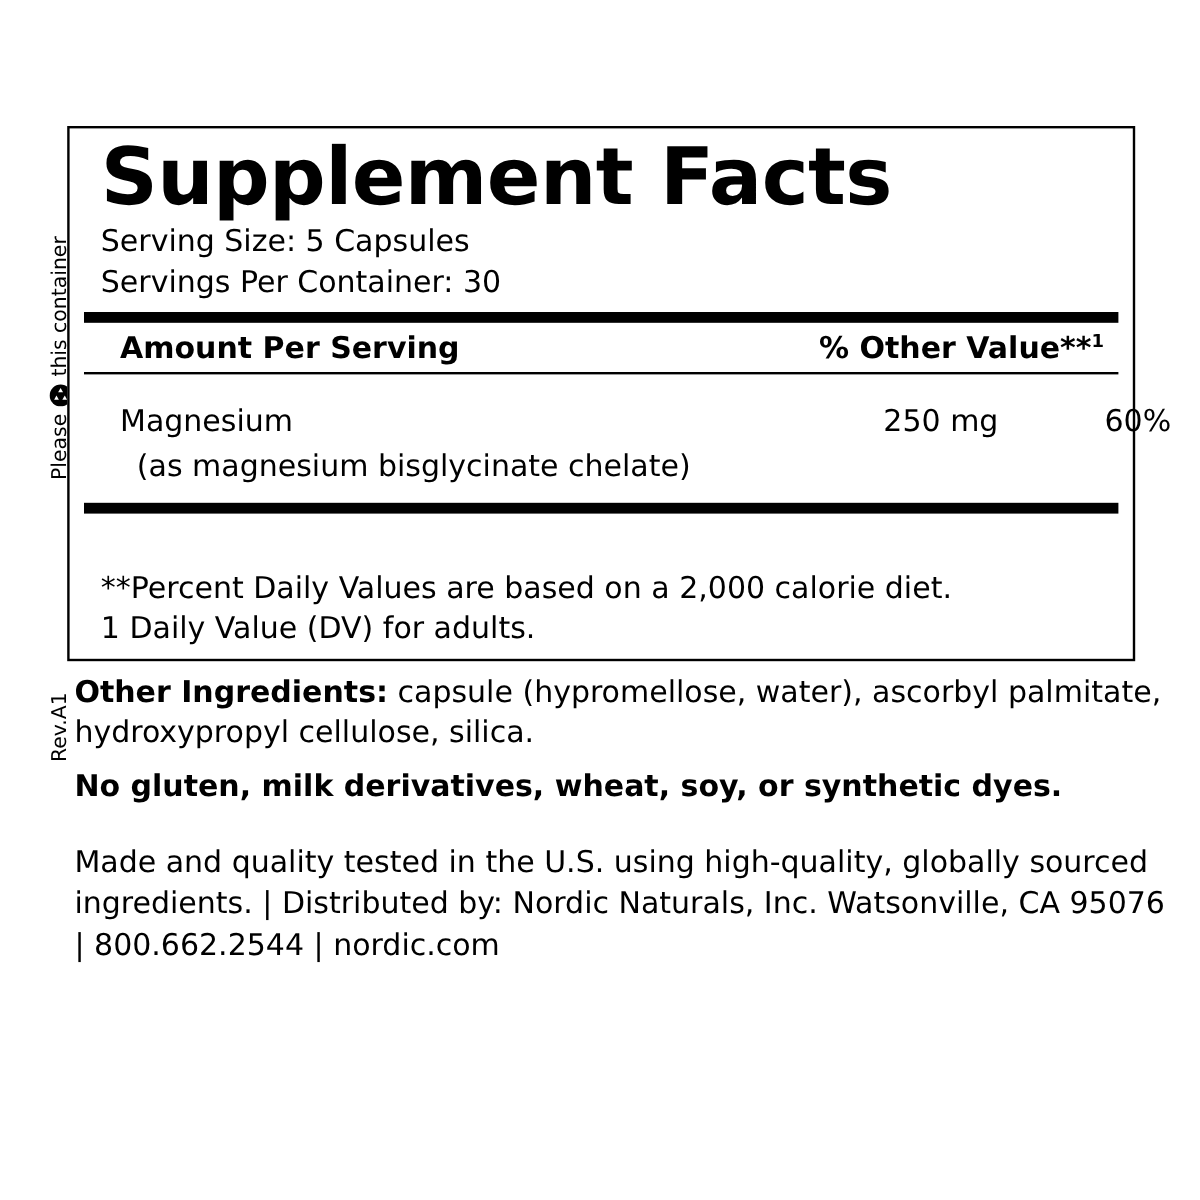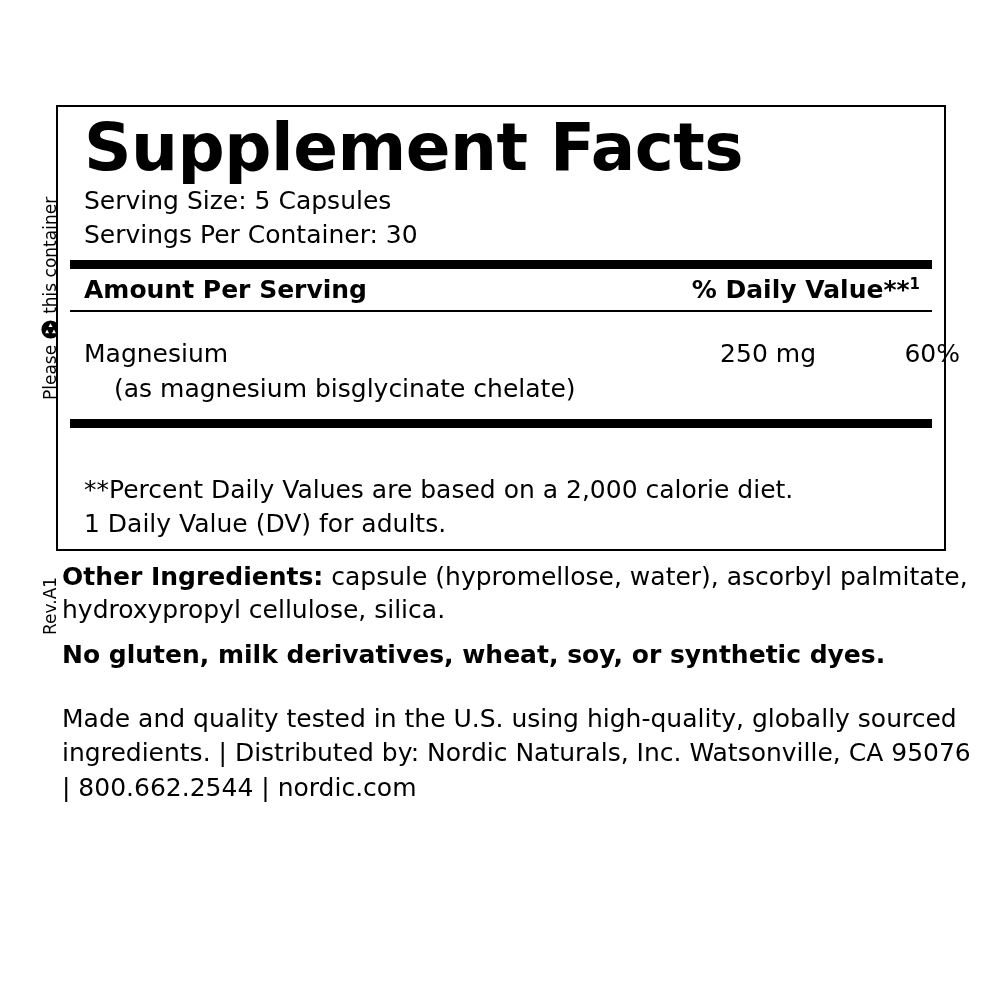--- a/index.html
+++ b/index.html
@@ -82,22 +82,22 @@
   .rule-thick {
     border-top: 9px solid #000;
     margin: 8px 0 0 0;
   }
   .rule-thin {
     border-top: 2px solid #000;
     margin: 0;
   }
   .row {
     display: flex;
-    align-items: center;
-    margin-left: 14px;
+    align-items: flex-start;
+    margin-left: 30px;
   }
   .amount-row {
     font-weight: bold;
     font-size: 25px;
     padding: 6px 0 6px 0;
     justify-content: space-between;
     margin-right: 12px;
   }
   .dv-head {
     white-space: nowrap;
@@ -191,21 +191,21 @@
   <div class="facts-title">Supplement Facts</div>
 
   <div class="serving-line">Serving Size: 5 Capsules</div>
   <div class="serving-line">Servings Per Container: 30</div>
 
   <div class="rule-thick"></div>
 
   <div class="row amount-row">
     <span>Amount Per Serving</span>
     <span class="dv-head">
-      <span>% Daily Value**</span><sup>1</sup>
+      <span>% Other Value**</span><sup>1</sup>
     </span>
   </div>
 
   <div class="rule-thin"></div>
 
   <div class="row nutrient-row">
     <span class="nutrient-name">Magnesium</span>
     <span class="nutrient-amount">250 mg</span>
     <span class="nutrient-dv">60%</span>
   </div>

